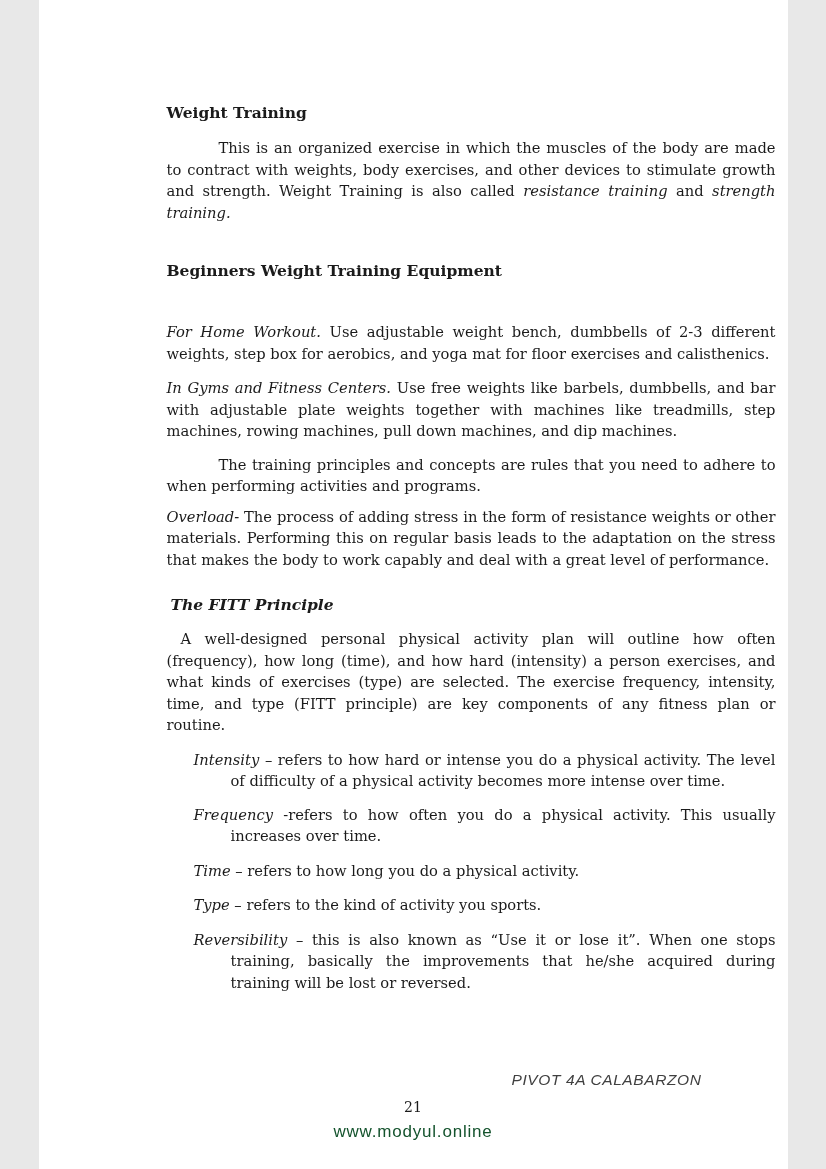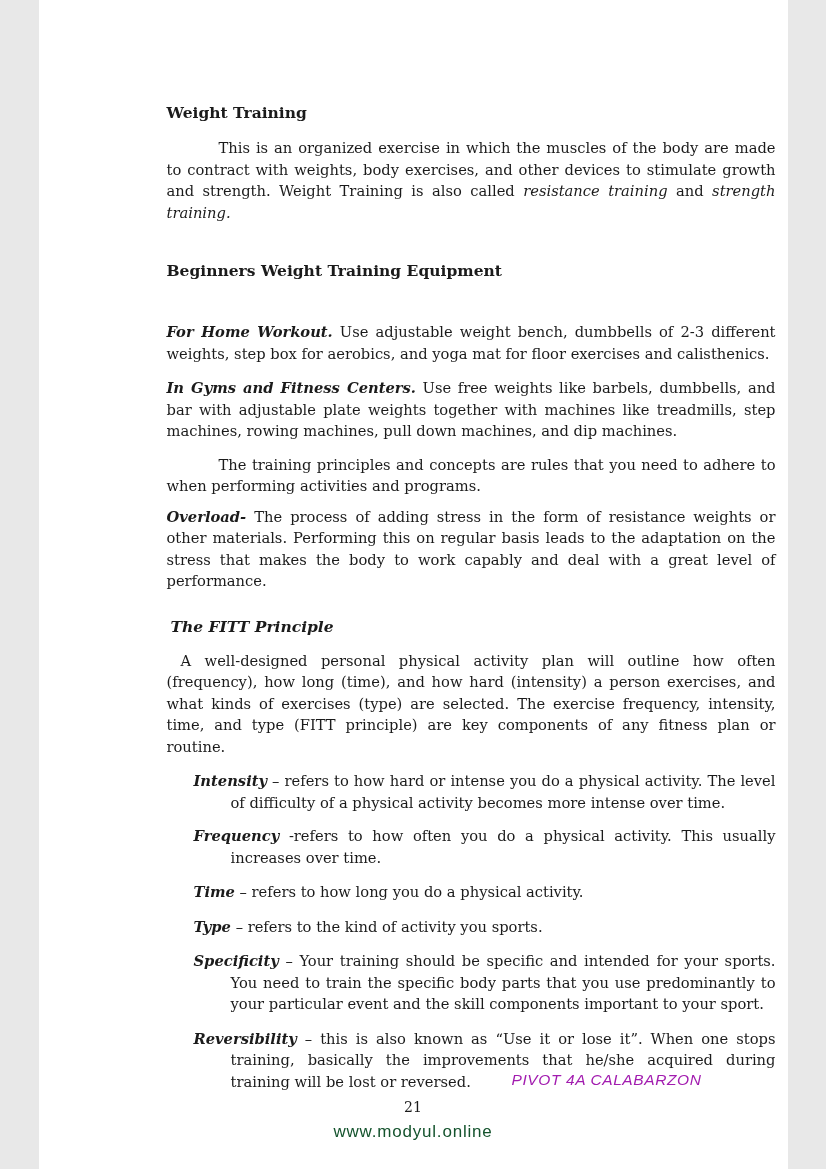--- a/index.html
+++ b/index.html
@@ -49,30 +49,30 @@
   }
   .p-fitt { margin-top: 14px; text-indent: 14px; }
   .def {
     margin-top: 13px;
     padding-left: 64px;
     text-indent: -37px;
   }
   .def-first { margin-top: 12px; }
   .r-n  { font-style: normal; font-weight: 400; }
   .r-i  { font-style: italic; font-weight: 400; }
-  .r-bi { font-weight: 700; font-style: italic; }
+  .r-bi { font-weight: 400; font-style: italic; }
   .brand-line {
     position: absolute;
     right: 86px;
     top: 1071px;
     font-family: "Liberation Sans", sans-serif;
     font-style: italic;
     font-size: 15.5px;
     letter-spacing: 0.6px;
-    color: #a21caf;
+    color: #404040;
   }
   .page-num {
     position: absolute;
     left: 0; right: 0;
     top: 1099px;
     text-align: center;
     font-size: 14px;
     color: #1b1b1b;
   }
   .watermark {
@@ -112,21 +112,20 @@
     <div class="blk p-fitt">A well-designed personal physical activity plan will outline how often (frequency), how long (time), and how hard (intensity) a person exercises, and what kinds of exercises (type) are selected. The exercise frequency, intensity, time, and type (FITT principle) are key components of any fitness plan or routine.</div>
 
     <div class="blk def"><span class="r-bi">Intensity</span><span class="r-n"> – refers to how hard or intense you do a physical activity. The level of difficulty of a physical activity becomes more intense over time.</span></div>
 
     <div class="blk def def-first"><span class="r-bi">Frequency</span><span class="r-n"> -refers to how often you do a physical activity. This usually increases over time.</span></div>
 
     <div class="blk def"><span class="r-bi">Time</span><span class="r-n"> – refers to how long you do a physical activity.</span></div>
 
     <div class="blk def"><span class="r-bi">Type</span><span class="r-n"> – refers to the kind of activity you sports.</span></div>
 
-    <div class="blk def"><span class="r-bi">Specificity</span><span class="r-n"> – Your training should be specific and intended for your sports. You need to train the specific body parts that you use predominantly to your particular event and the skill components important to your sport.</span></div>
 
     <div class="blk def"><span class="r-bi">Reversibility</span><span class="r-n"> – this is also known as “Use it or lose it”. When one stops training, basically the improvements that he/she acquired during training will be lost or reversed.</span></div>
 
   </div>
 
   <div class="brand-line">PIVOT 4A CALABARZON</div>
 
   <div class="page-num">21</div>
 
   <div class="watermark">www.modyul.online</div>

